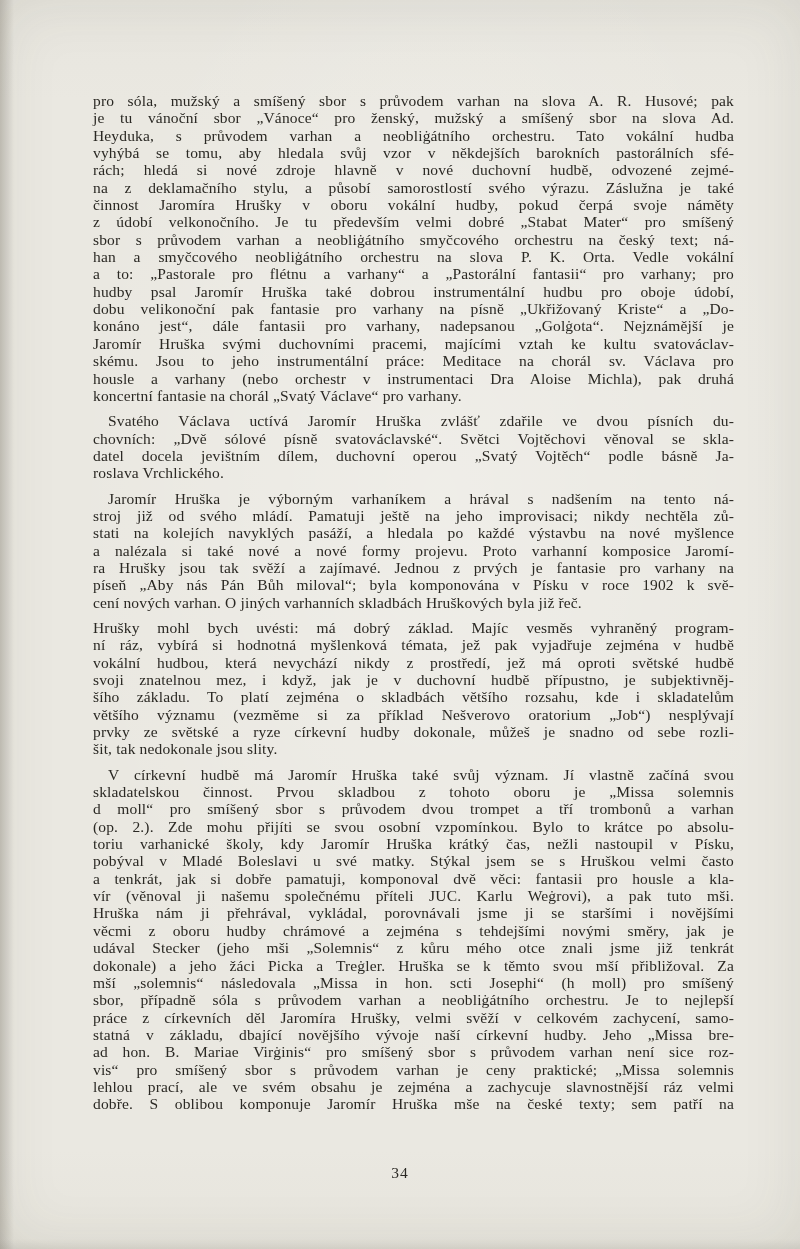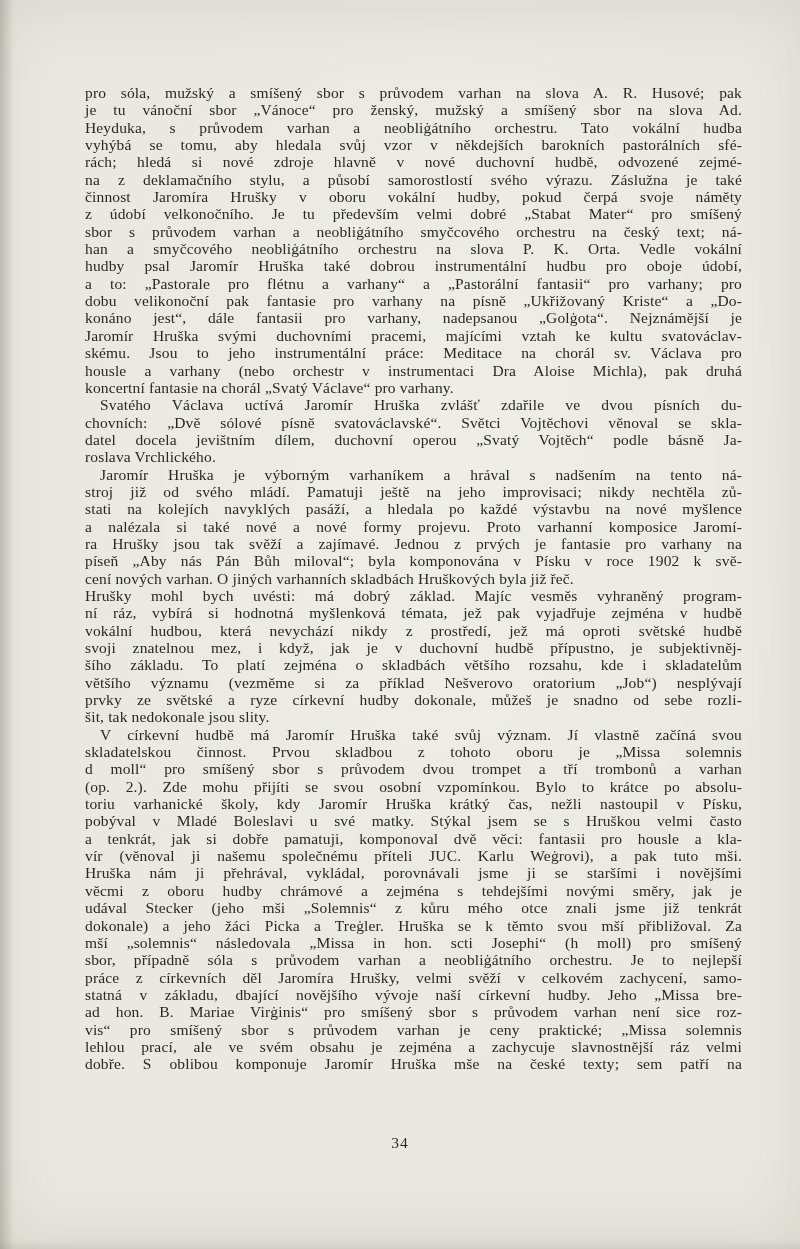--- a/index.html
+++ b/index.html
@@ -37,40 +37,40 @@
   .text-block {
     position: absolute;
     left: 85px;
     top: 84px;
     width: 657px;
     color: #2a2823;
     font-size: 15.5px;
     line-height: 17.35px;
     letter-spacing: 0.15px;
   }
-  .para { margin: 0; }
+  .para { margin: 8px; }
   .line {
     text-align: justify;
     text-align-last: justify;
     white-space: normal;
     height: 17.35px;
     overflow: visible;
   }
   .line.lastline {
     text-align-last: left;
   }
   .line.indent {
     padding-left: 15px;
     box-sizing: border-box;
   }
   .page-number {
     position: absolute;
     left: 0;
     right: 0;
-    top: 1134px;
+    top: 1164px;
     text-align: center;
     color: #2a2823;
     font-size: 15.5px;
     letter-spacing: 1px;
   }
 </style>
 </head>
 <body>
 
 <div class="page">
@@ -81,22 +81,22 @@
         <div class="line">pro sóla, mužský a smíšený sbor s průvodem varhan na slova A. R. Husové; pak</div>
         <div class="line">je tu vánoční sbor „Vánoce“ pro ženský, mužský a smíšený sbor na slova Ad.</div>
         <div class="line">Heyduka, s průvodem varhan a neobliġátního orchestru. Tato vokální hudba</div>
         <div class="line">vyhýbá se tomu, aby hledala svůj vzor v někdejších barokních pastorálních sfé-</div>
         <div class="line">rách; hledá si nové zdroje hlavně v nové duchovní hudbě, odvozené zejmé-</div>
         <div class="line">na z deklamačního stylu, a působí samorostlostí svého výrazu. Záslužna je také</div>
         <div class="line">činnost Jaromíra Hrušky v oboru vokální hudby, pokud čerpá svoje náměty</div>
         <div class="line">z údobí velkonočního. Je tu především velmi dobré „Stabat Mater“ pro smíšený</div>
         <div class="line">sbor s průvodem varhan a neobliġátního smyčcového orchestru na český text; ná-</div>
         <div class="line">han a smyčcového neobliġátního orchestru na slova P. K. Orta. Vedle vokální</div>
+        <div class="line">a to: „Pastorale pro flétnu a varhany“ a „Pastorální fantasii“ pro varhany; pro</div>
         <div class="line">hudby psal Jaromír Hruška také dobrou instrumentální hudbu pro oboje údobí,</div>
-        <div class="line">a to: „Pastorale pro flétnu a varhany“ a „Pastorální fantasii“ pro varhany; pro</div>
         <div class="line">dobu velikonoční pak fantasie pro varhany na písně „Ukřižovaný Kriste“ a „Do-</div>
         <div class="line">konáno jest“, dále fantasii pro varhany, nadepsanou „Golġota“. Nejznámější je</div>
         <div class="line">Jaromír Hruška svými duchovními pracemi, majícími vztah ke kultu svatováclav-</div>
         <div class="line">skému. Jsou to jeho instrumentální práce: Meditace na chorál sv. Václava pro</div>
         <div class="line">housle a varhany (nebo orchestr v instrumentaci Dra Aloise Michla), pak druhá</div>
         <div class="line lastline">koncertní fantasie na chorál „Svatý Václave“ pro varhany.</div>
       </div>
       <div class="para">
         <div class="line indent">Svatého Václava uctívá Jaromír Hruška zvlášť zdařile ve dvou písních du-</div>
         <div class="line">chovních: „Dvě sólové písně svatováclavské“. Světci Vojtěchovi věnoval se skla-</div>

